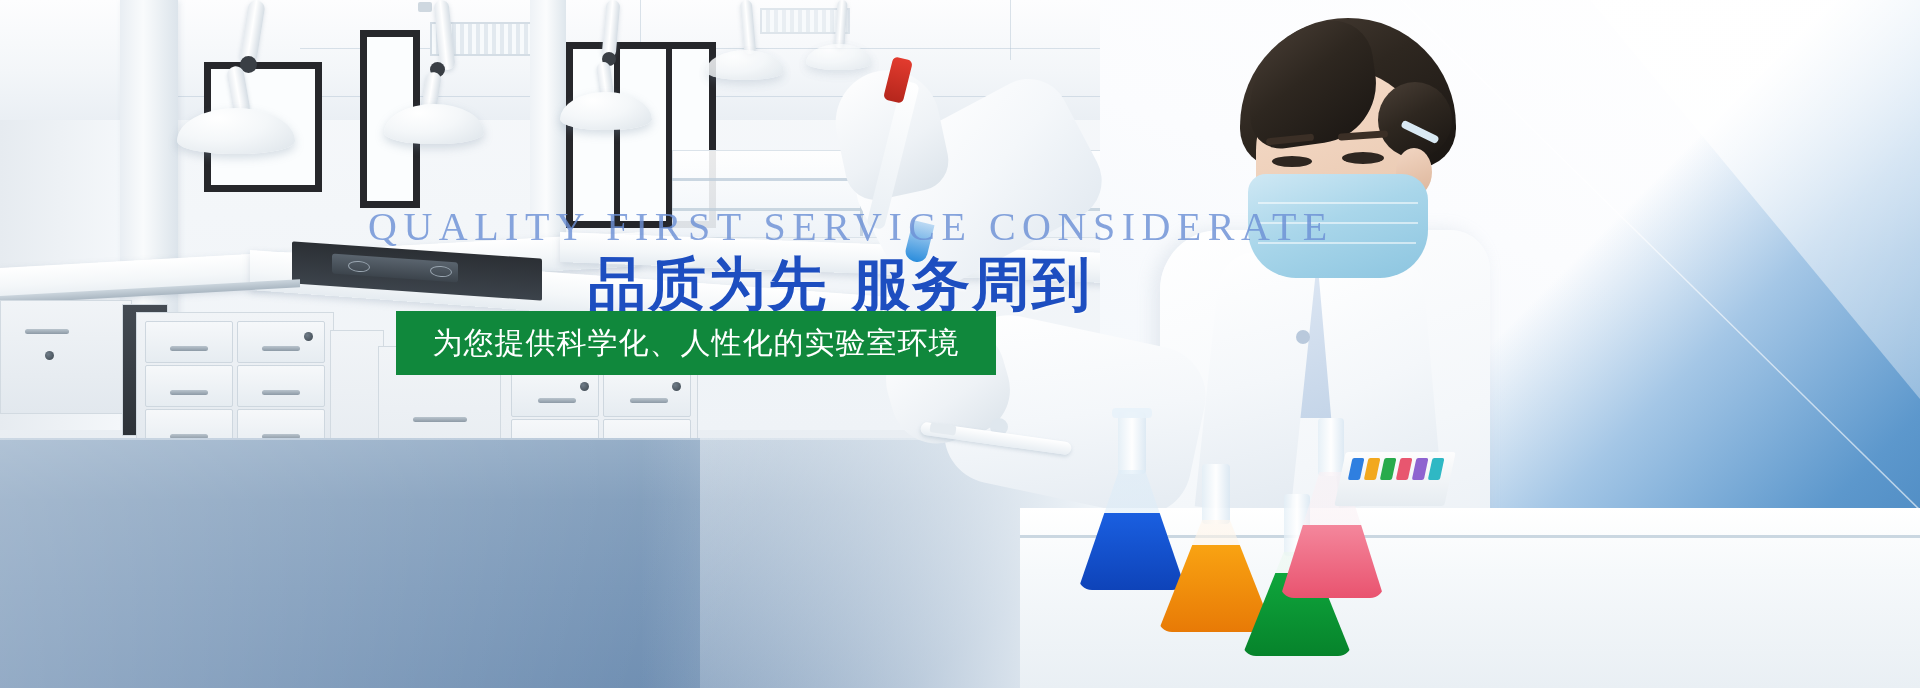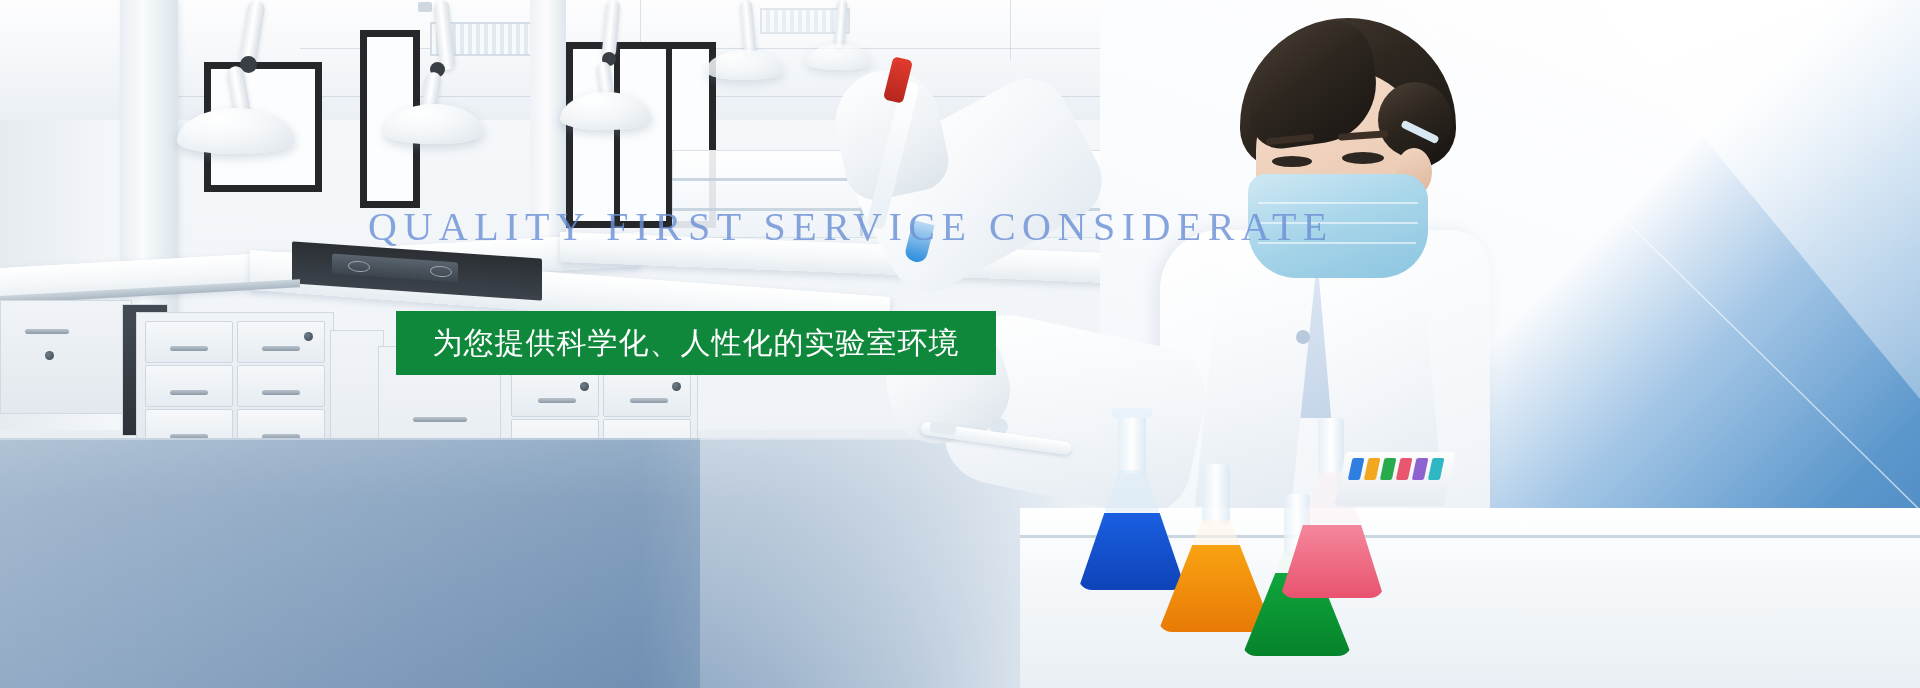--- a/index.html
+++ b/index.html
@@ -347,18 +347,21 @@
       <div class="tube" style="position:absolute;left:56px;top:6px;width:12px;height:22px;background:#e8566f;"></div>
       <div class="tube" style="position:absolute;left:72px;top:6px;width:12px;height:22px;background:#8e63d0;"></div>
       <div class="tube" style="position:absolute;left:88px;top:6px;width:12px;height:22px;background:#2fb8c4;"></div>
     </div>
   </div>
 
   <div class="overlay">
 
     <div class="eng">QUALITY FIRST SERVICE CONSIDERATE</div>
 
+    <div class="headline">
+      <span>品质为先</span><span class="gap"></span><span>服务周到</span>
+    </div>
 
     <div class="subbar">
       <span>为您提供科学化、人性化的实验室环境</span>
     </div>
   </div>
 </div>
 
 </body></html>

